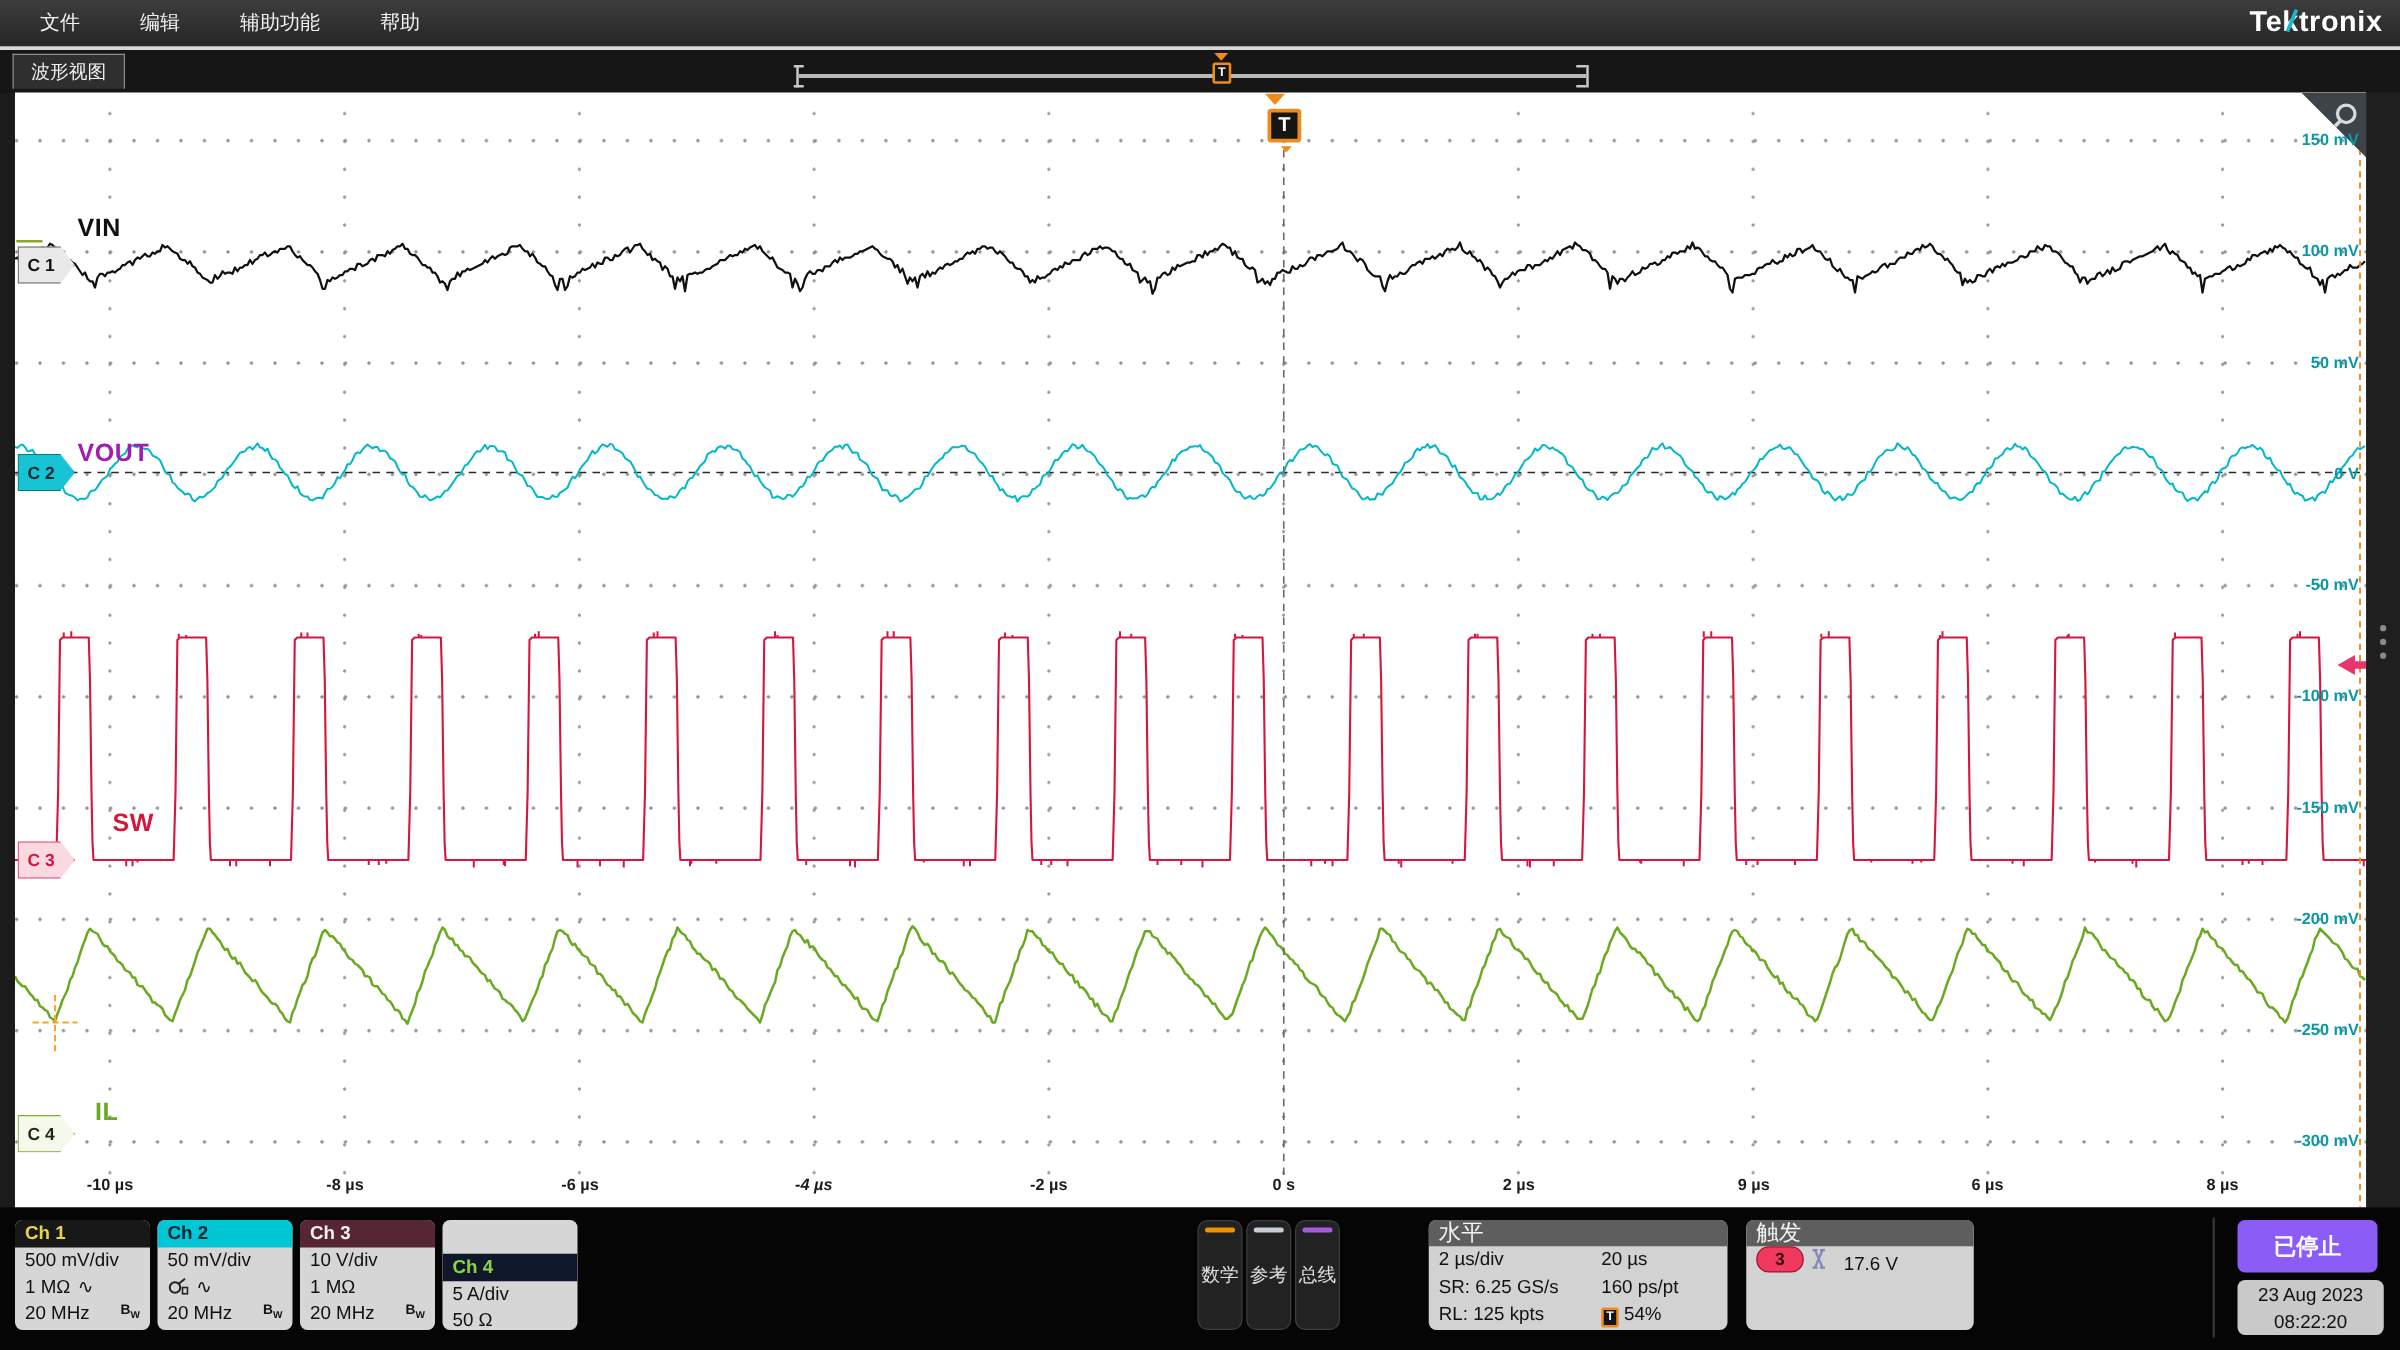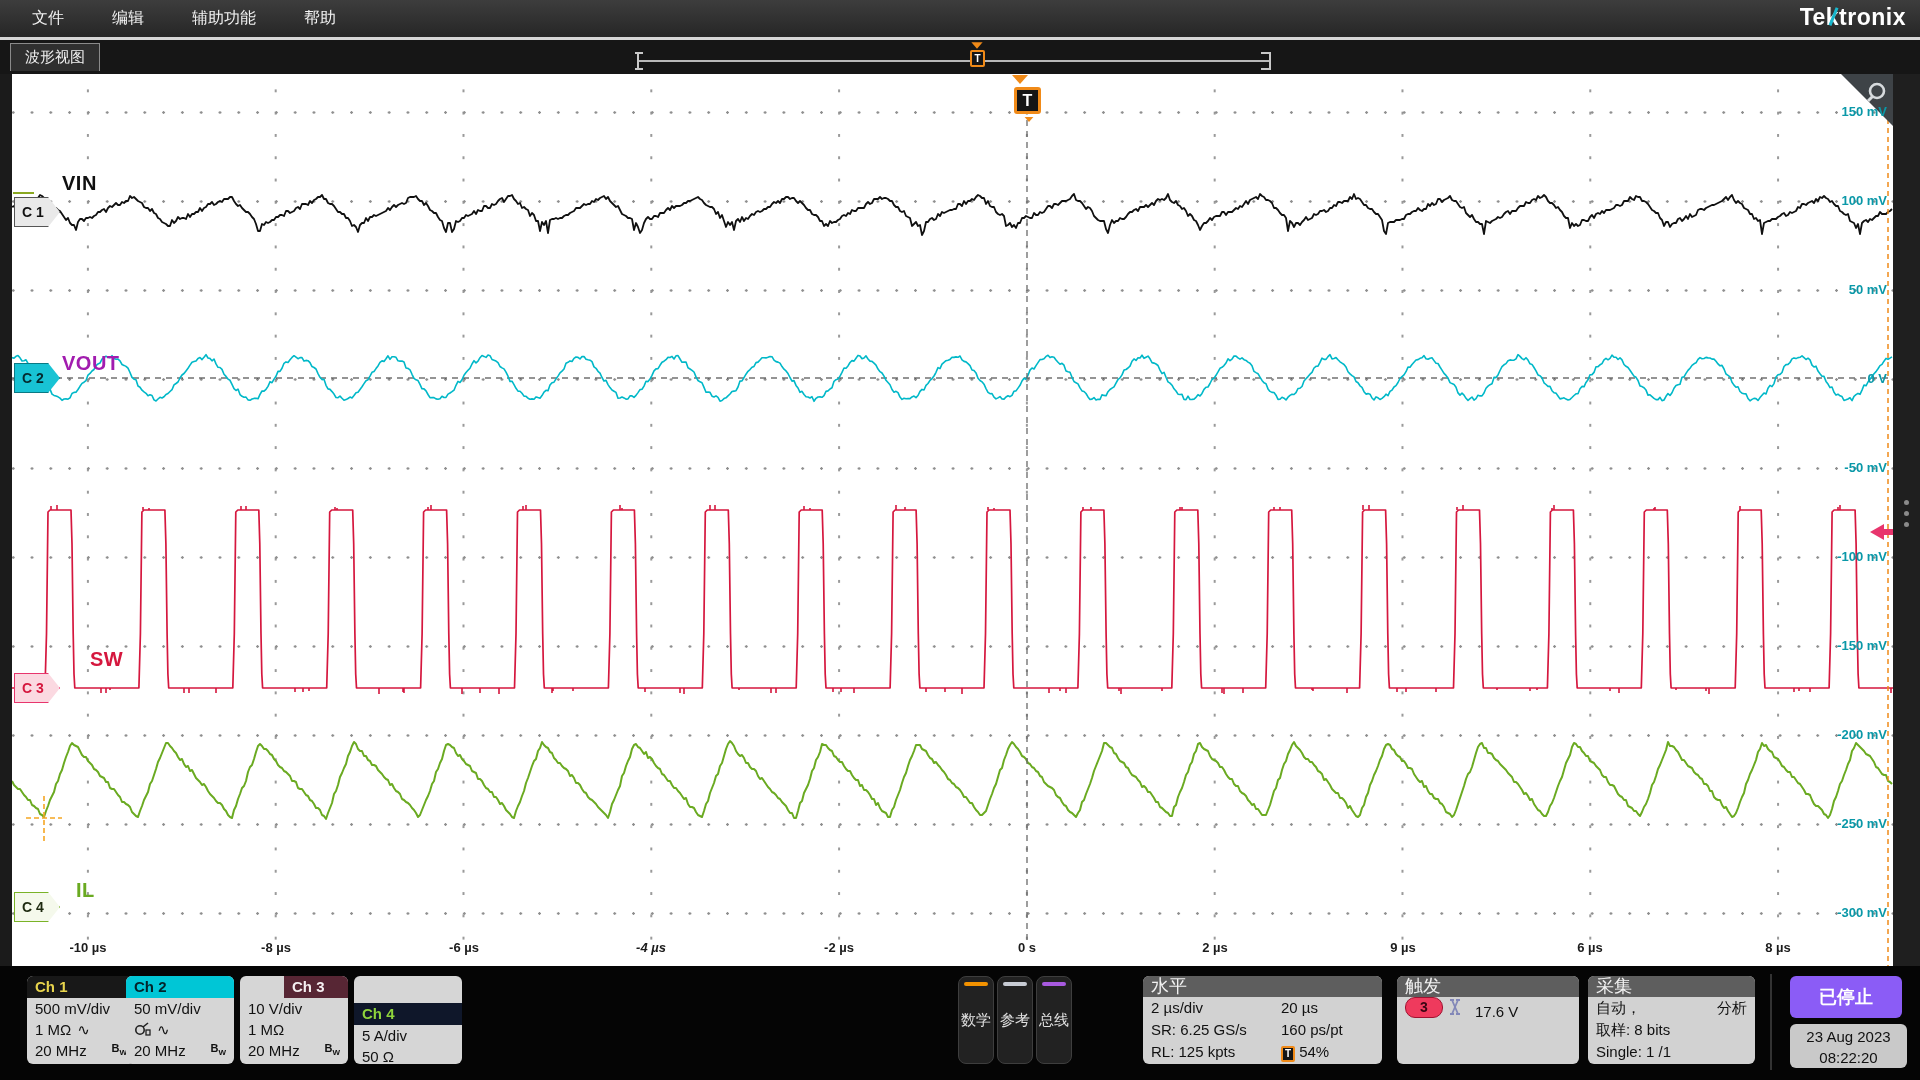--- a/index.html
+++ b/index.html
@@ -180,21 +180,21 @@
   <div class="rightstrip">
     <div class="grip">
         <b></b>
         <b></b>
         <b></b>
       </div>
   </div>
 
   <div class="bottombar">
 
-    <div class="chbadge" style="left:27px">
+    <div class="chbadge" style="left:12px">
       <div class="hdr" style="background: rgb(24, 24, 24); color: rgb(232, 212, 77);">Ch 1</div>
       <div class="row">
           <span>500 mV/div</span>
         </div>
       <div class="row">
           <span>1 MΩ</span>
         <span class="coupling">∿</span>
         </div>
       <div class="row">
           <span>20 MHz</span>
@@ -215,21 +215,21 @@
         </svg>
         <span class="coupling">∿</span>
         </div>
       <div class="row">
           <span>20 MHz</span>
         <span class="bw"><span>B</span><sub>W</sub></span>
         </div>
     </div>
 
     <div class="chbadge" style="left:240px">
-      <div class="hdr" style="background: rgb(87, 38, 52); color: rgb(245, 239, 241); margin-left: 44px;">Ch 3</div>
+      <div class="hdr" style="background: rgb(87, 38, 52); color: rgb(245, 239, 241);">Ch 3</div>
       <div class="row">
           <span>10 V/div</span>
         </div>
       <div class="row">
           <span>1 MΩ</span>
         </div>
       <div class="row">
           <span>20 MHz</span>
         <span class="bw"><span>B</span><sub>W</sub></span>
         </div>
@@ -282,33 +282,20 @@
       <div class="phdr">触发</div>
       <div class="prow" style="height:30px;line-height:30px">
         <span class="trigpill">3</span>
         <svg width="20" height="20">
           <path d="M3,17 L9,3 M3,3 L9,17 M1,3 H5 M7,3 H11 M1,17 H5 M7,17 H11" stroke="#8287b8" stroke-width="1.8" fill="none"></path>
         </svg>
         <span>17.6 V</span>
       </div>
     </div>
 
-    <div class="panel" style="left:1588px;width:167px">
-      <div class="phdr">采集</div>
-      <div class="prow">
-          <span>自动，</span>
-        <span style="margin-left:auto">分析</span>
-        </div>
-      <div class="prow">
-          <span>取样: 8 bits</span>
-        </div>
-      <div class="prow">
-          <span>Single: 1 /1</span>
-        </div>
-    </div>
 
     <div class="divider"></div>
     <div class="stopbtn">已停止</div>
     <div class="datetime">
       <div>23 Aug 2023</div>
       <div>08:22:20</div>
     </div>
   </div>
 </div>
 

